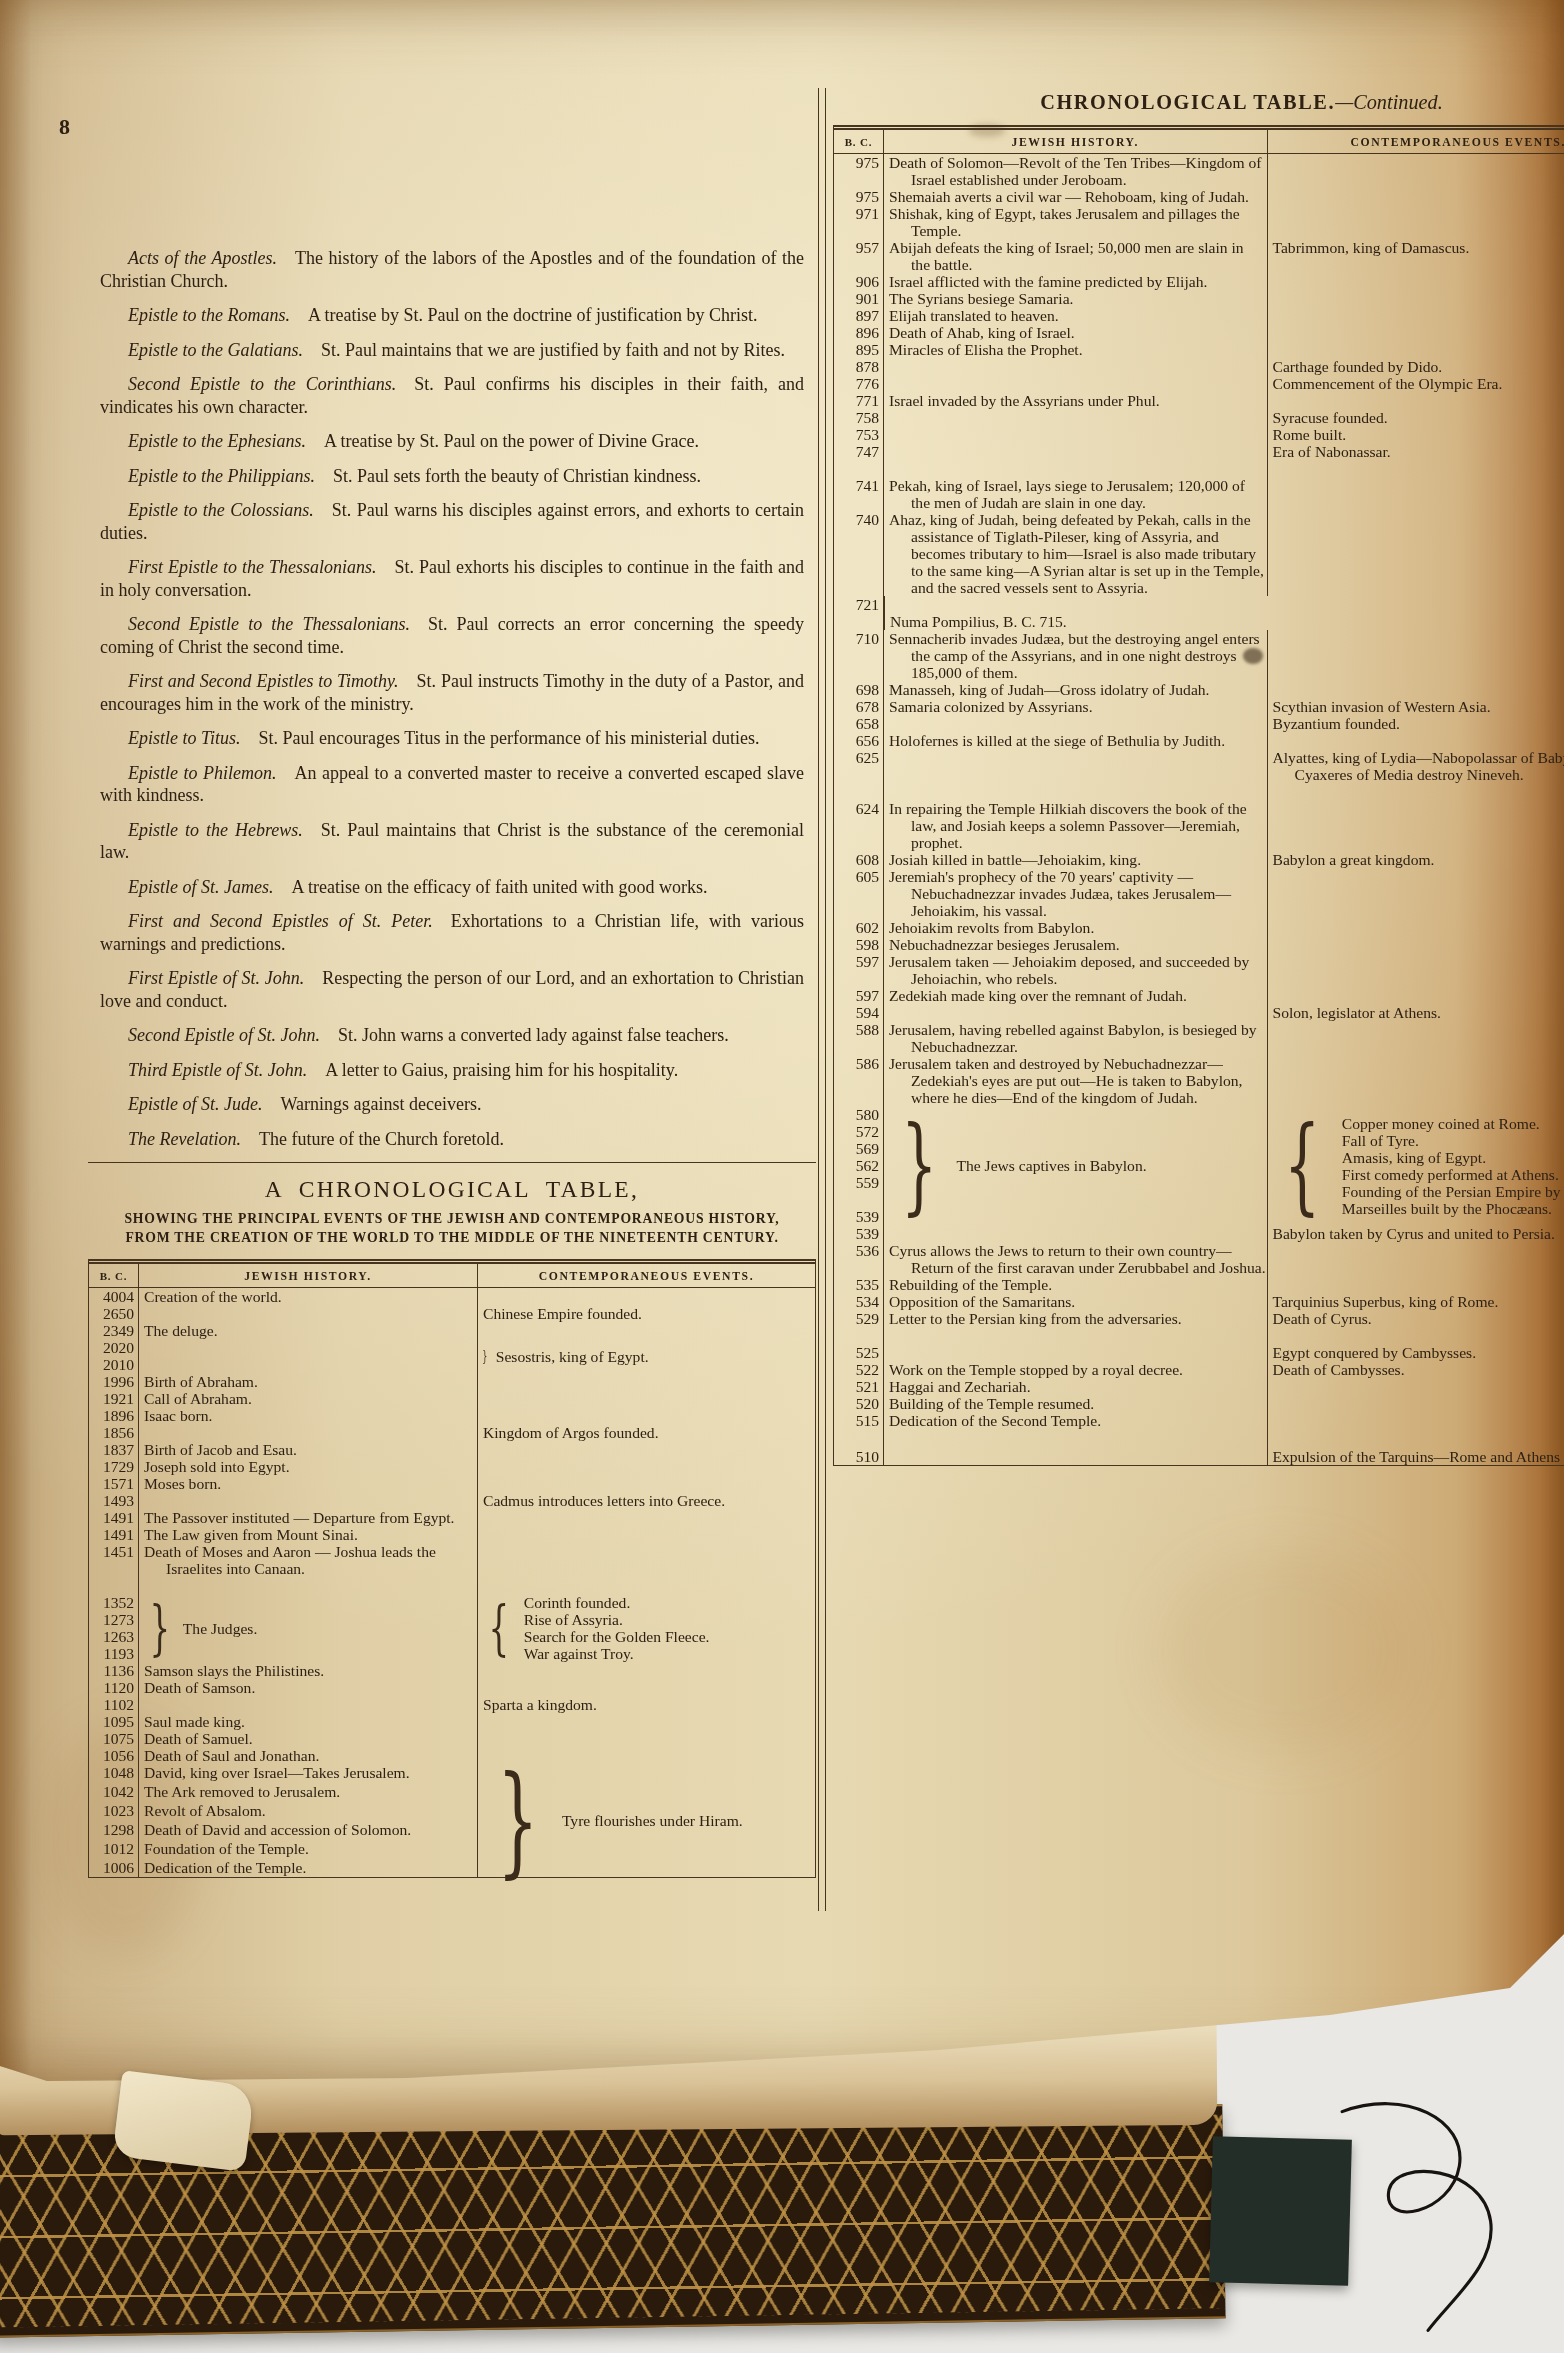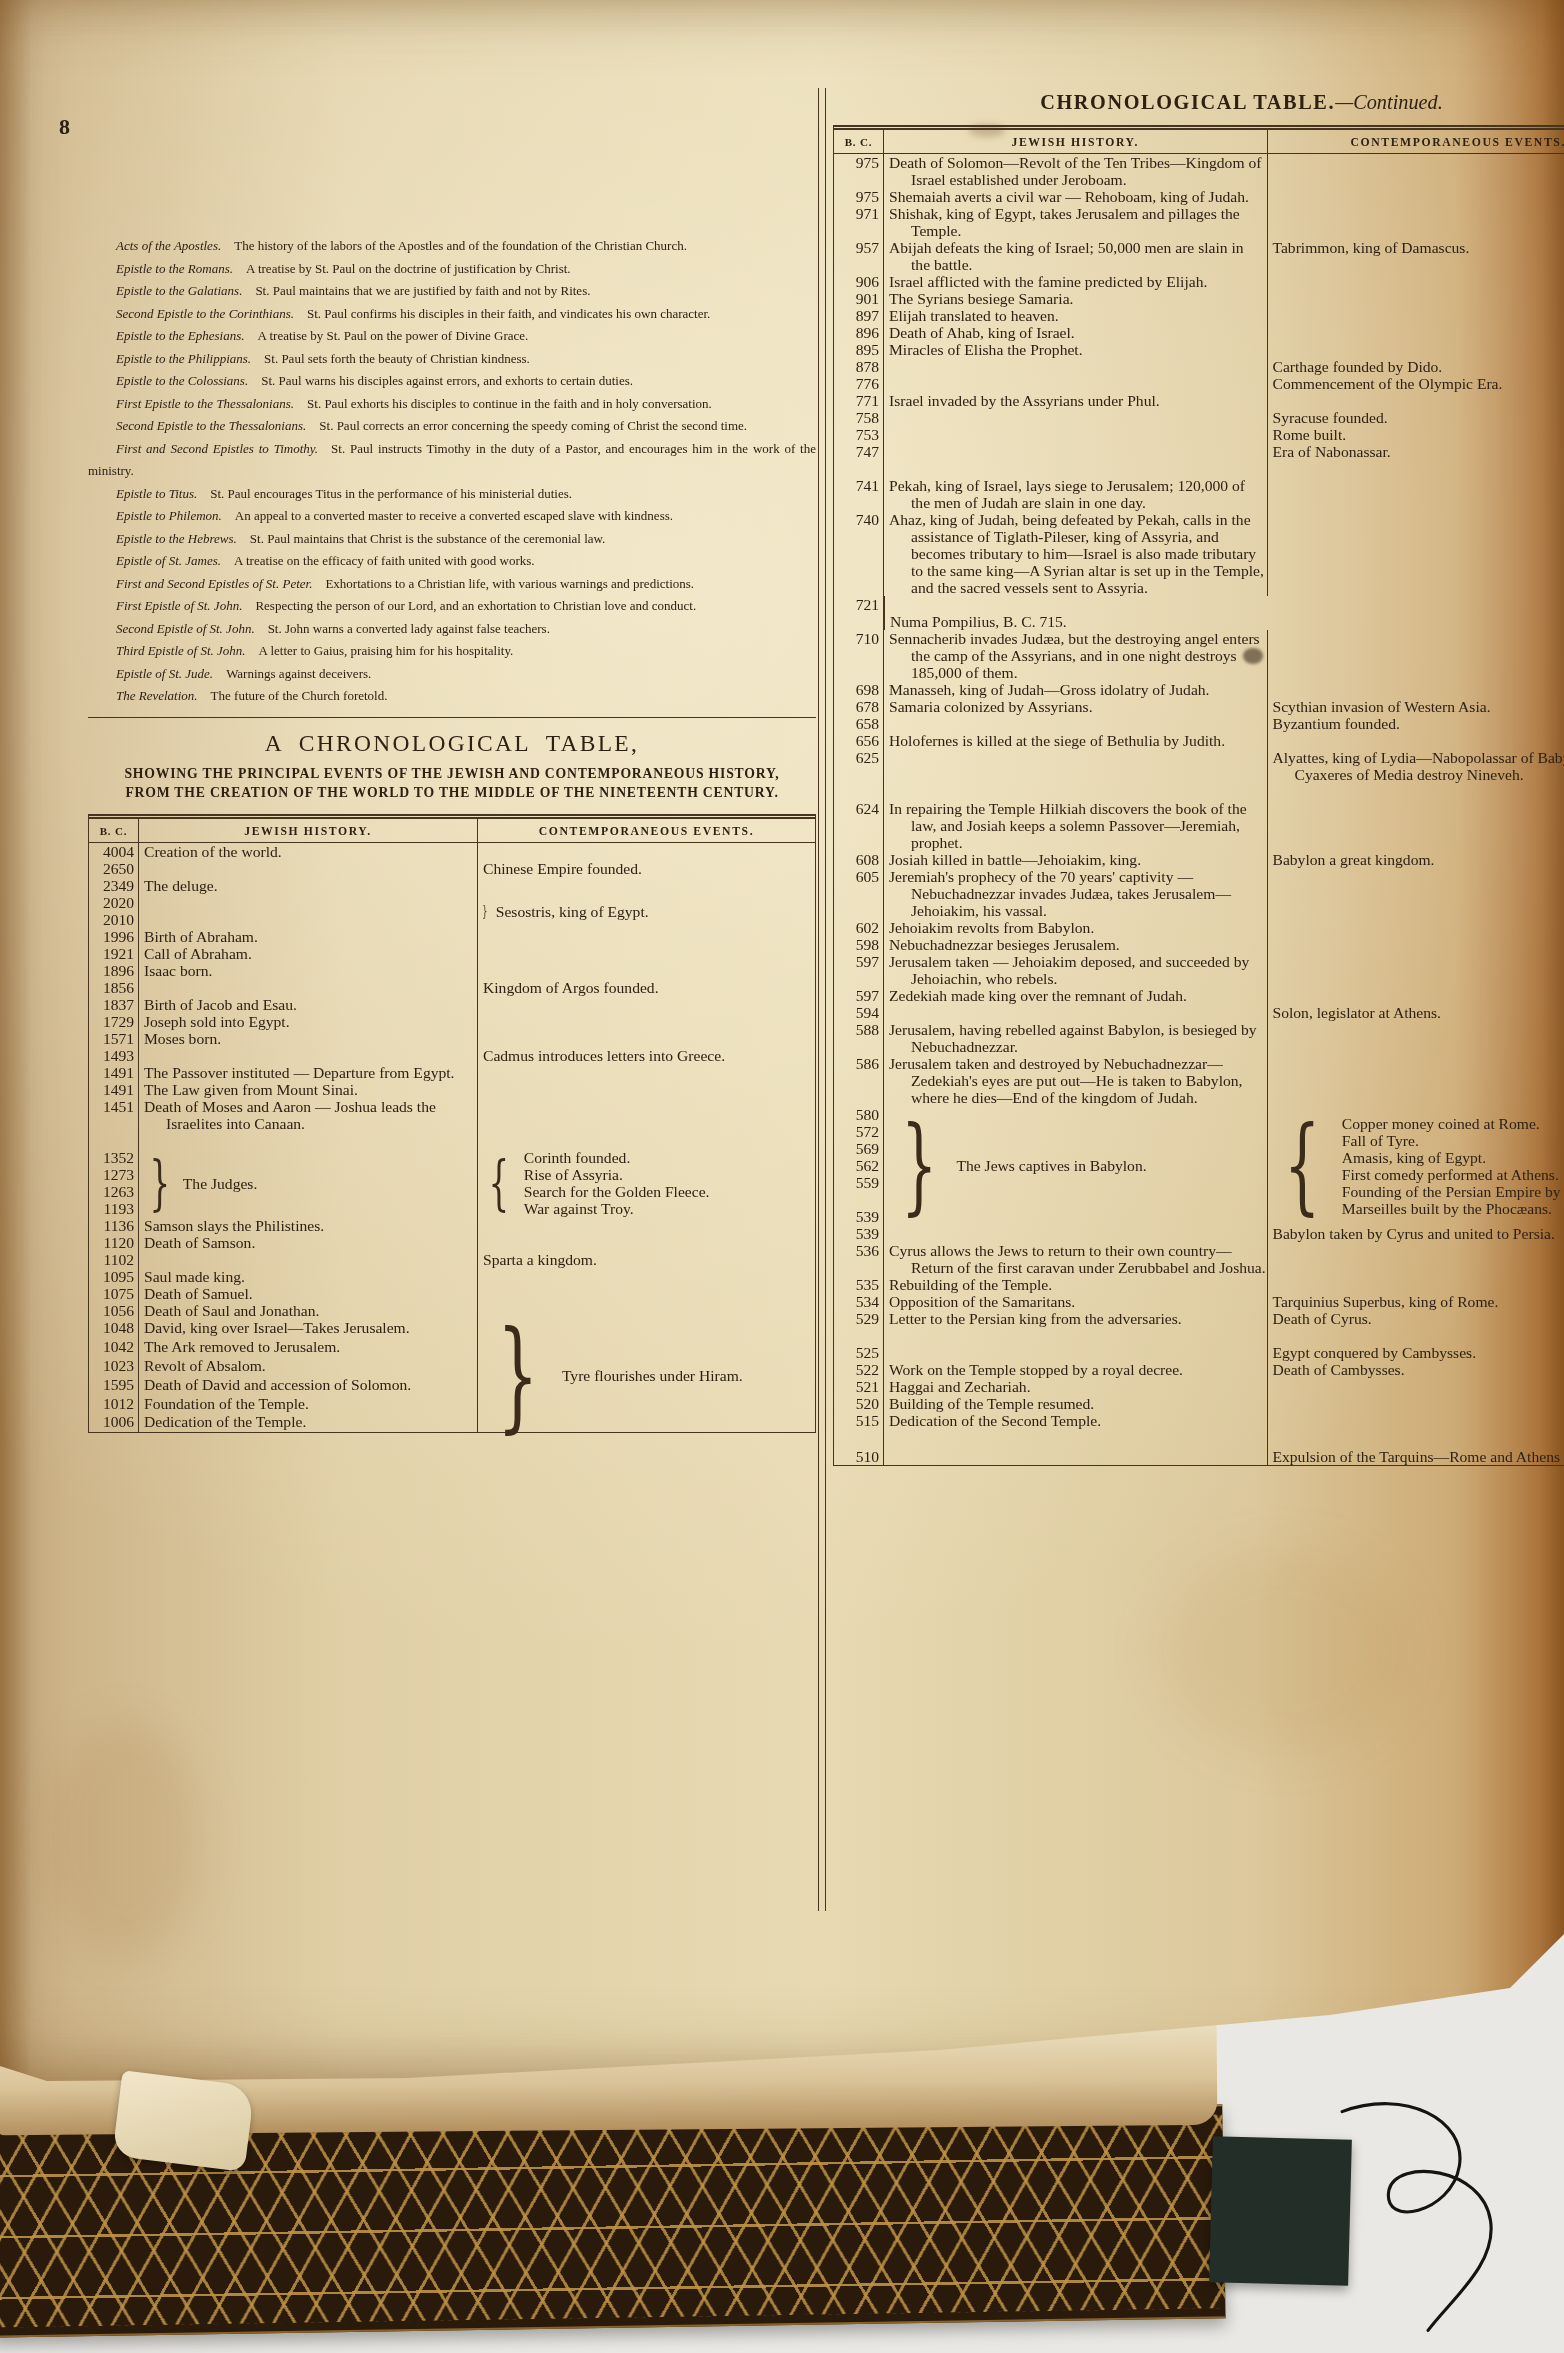--- a/index.html
+++ b/index.html
@@ -41,21 +41,21 @@
   }
 
   
   .col-left{position:absolute;left:88px;top:235px;width:728px;}
   .col-right{position:absolute;left:833px;top:88px;width:817px;}
   .divider{
     position:absolute;left:818px;top:88px;height:1823px;width:6.3px;
     border-left:1.6px solid var(--rule);border-right:1.6px solid var(--rule);
   }
 
-  .para{font-size:13px;line-height:22.5px;margin:0;text-align:justify;text-indent:28px;}
+  .para{font-size:18px;line-height:22.5px;margin:12px;text-align:justify;text-indent:28px;}
   .para i{font-style:italic;}
 
   .left-rule{border:none;border-top:1.6px solid var(--rule);margin:9.4px 0 0 0;}
   .table-heading{text-align:center;font-size:23.5px;letter-spacing:2.3px;word-spacing:7.8px;margin-top:12.5px;font-weight:normal;}
   .table-subtitle{text-align:center;font-size:13.7px;font-weight:bold;letter-spacing:0.8px;line-height:1.38;margin-top:7.8px;padding:0 23.5px;}
 
   .cont-heading{text-align:center;font-size:20.3px;letter-spacing:1.6px;font-weight:bold;margin-top:3.1px;}
   .cont-heading .cont{font-style:italic;font-weight:normal;letter-spacing:0;}
 
   
@@ -404,21 +404,21 @@
               <div class="td ce"></div>
             </div>
             <div class="tr">
               <div class="gg">
                 <div class="gy">1048</div>
                 <div class="gt hang">David, king over Israel—Takes Jerusalem.</div>
                 <div class="gy">1042</div>
                 <div class="gt hang">The Ark removed to Jerusalem.</div>
                 <div class="gy">1023</div>
                 <div class="gt hang">Revolt of Absalom.</div>
-                <div class="gy">1595</div>
+                <div class="gy">1298</div>
                 <div class="gt hang">Death of David and accession of Solomon.</div>
                 <div class="gy">1012</div>
                 <div class="gt hang">Foundation of the Temple.</div>
                 <div class="gy">1006</div>
                 <div class="gt hang">Dedication of the Temple.</div>
               </div>
               <div class="td ce flex">
                 <span class="brace" style="font-size: 119px;">}</span>
                 <div class="estack">
                   <div class="hang">Tyre flourishes under Hiram.</div>

